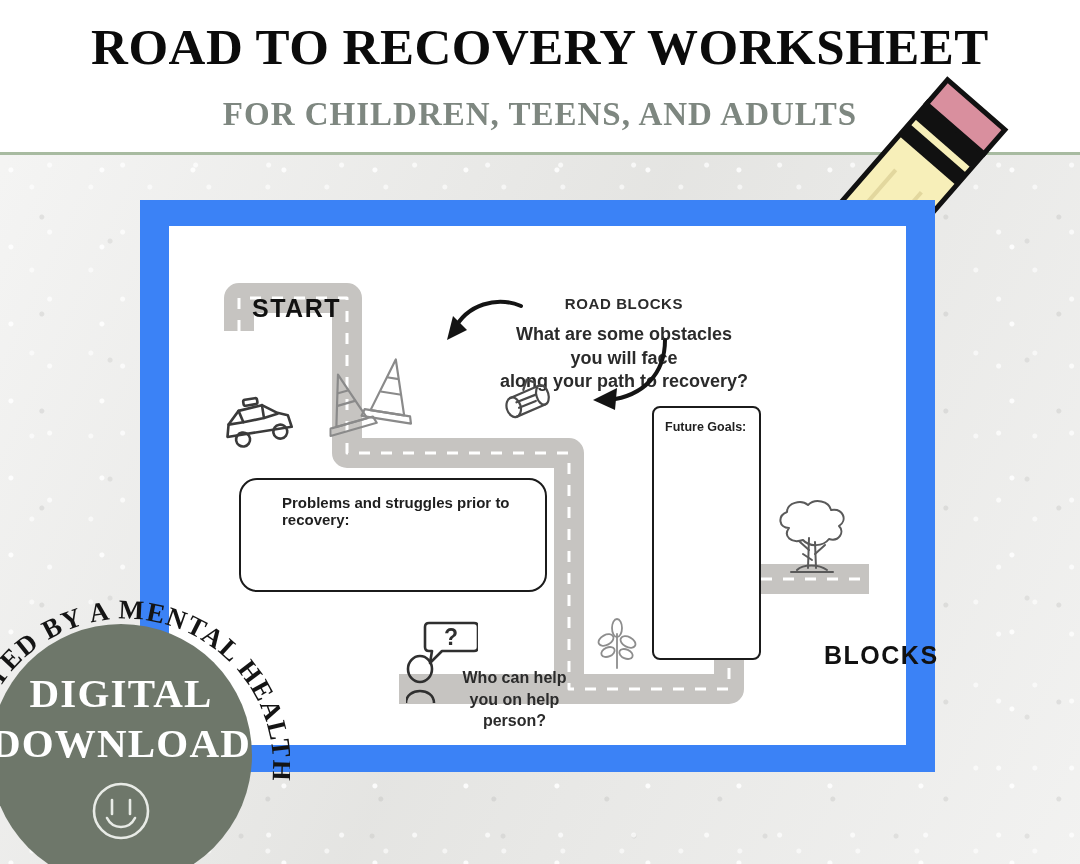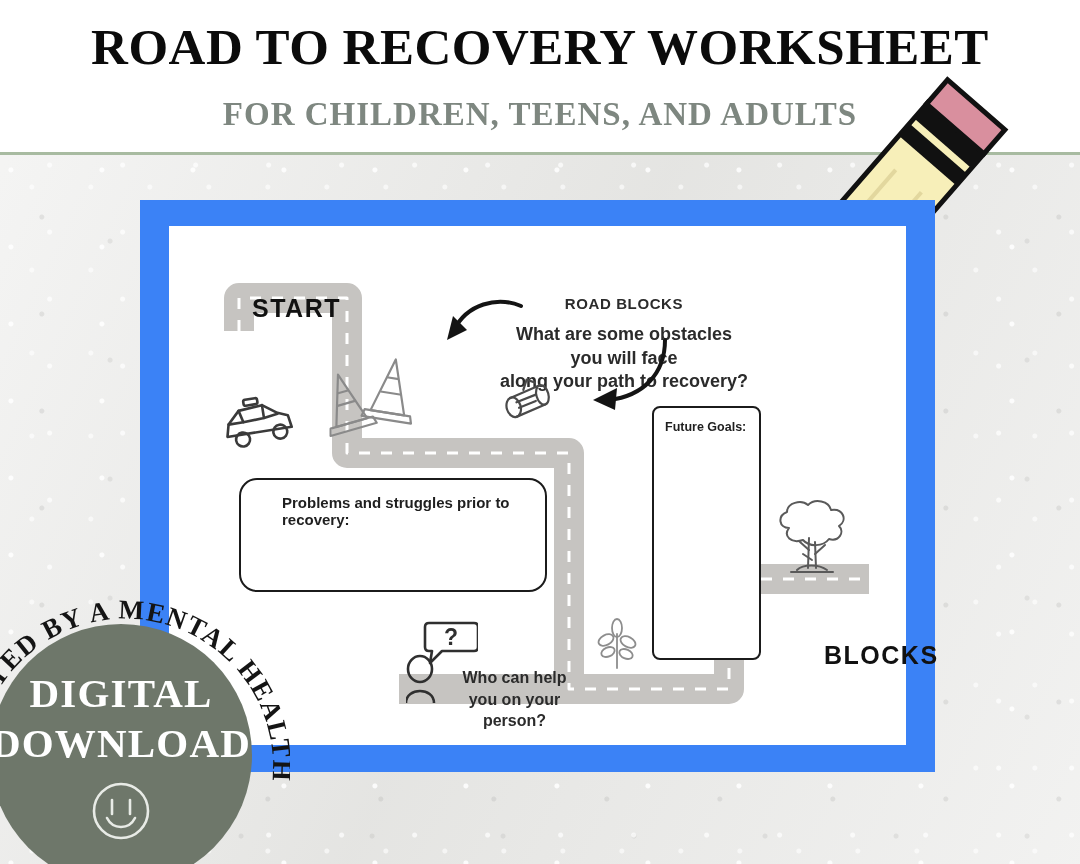--- a/index.html
+++ b/index.html
@@ -172,21 +172,21 @@
 
       <div class="note roadblocks">
         <div class="rb-title">ROAD BLOCKS</div>
         <div class="rb-body">What are some obstacles you will face</div>
         <div class="rb-body">along your path to recovery?</div>
       </div>
 
 
       <div class="helper-note">
         <div>Who can help</div>
-        <div>you on your</div>
+        <div>you on help</div>
         <div>person?</div>
       </div>
 
       <div class="box-problems">
         <div class="bx-label">Problems and struggles prior to recovery:</div>
       </div>
       <div class="box-goals">
         <div class="bx-label">Future Goals:</div>
       </div>
 

